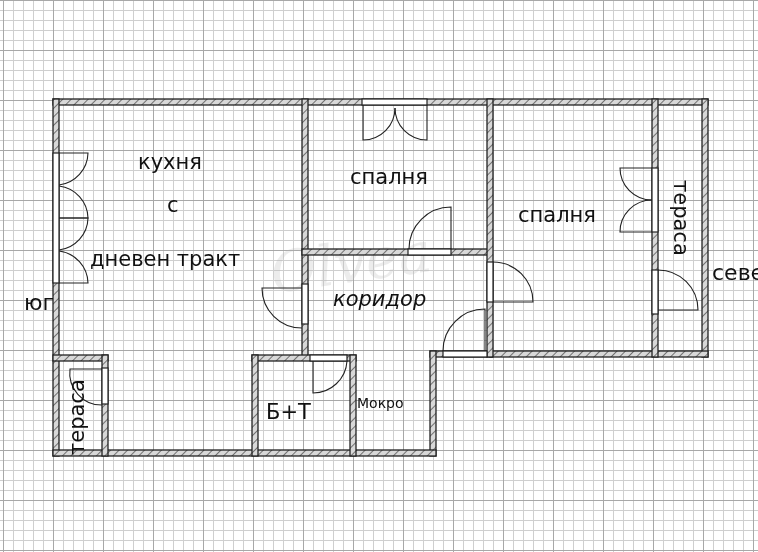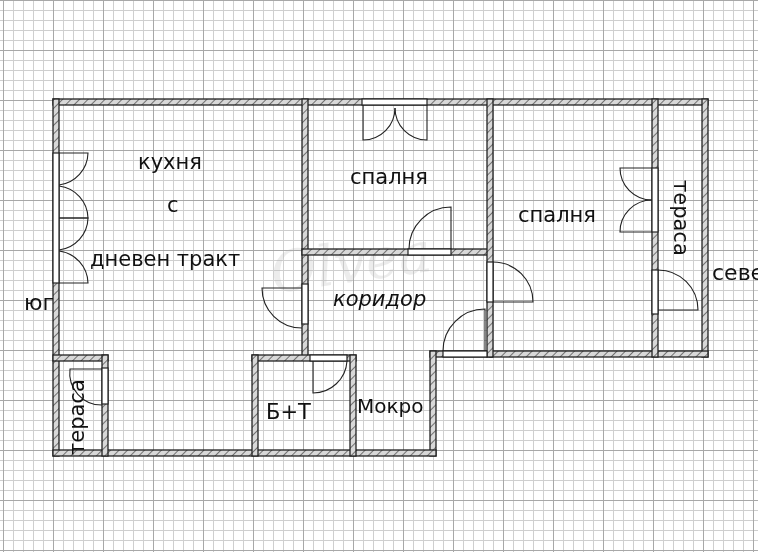--- a/index.html
+++ b/index.html
@@ -134,16 +134,16 @@
 <div class="label" style="left:712px; top:262px; font-size:22px;">севе</div>
 
 <div class="label" style="left:138px; top:152px;">кухня</div>
 <div class="label" style="left:167px; top:195px;">с</div>
 <div class="label" style="left:90px; top:249px;">дневен тракт</div>
 
 <div class="label" style="left:350px; top:167px;">спалня</div>
 <div class="label" style="left:518px; top:205px;">спалня</div>
 <div class="label" style="left:333px; top:289px;font-style:italic;">коридор</div>
 <div class="label" style="left:266px; top:402px;">Б+Т</div>
-<div class="label" style="left:357px; top:396px; font-size:20px;">Мокро</div>
+<div class="label" style="left:357px; top:396px; font-size:14px;">Мокро</div>
 
 <div class="label vert" style="left:67px; top:455px; transform: rotate(-90deg);">тераса</div>
 <div class="label vert" style="left:691px; top:180px; transform: rotate(90deg);">тераса</div>
 
 </body></html>

